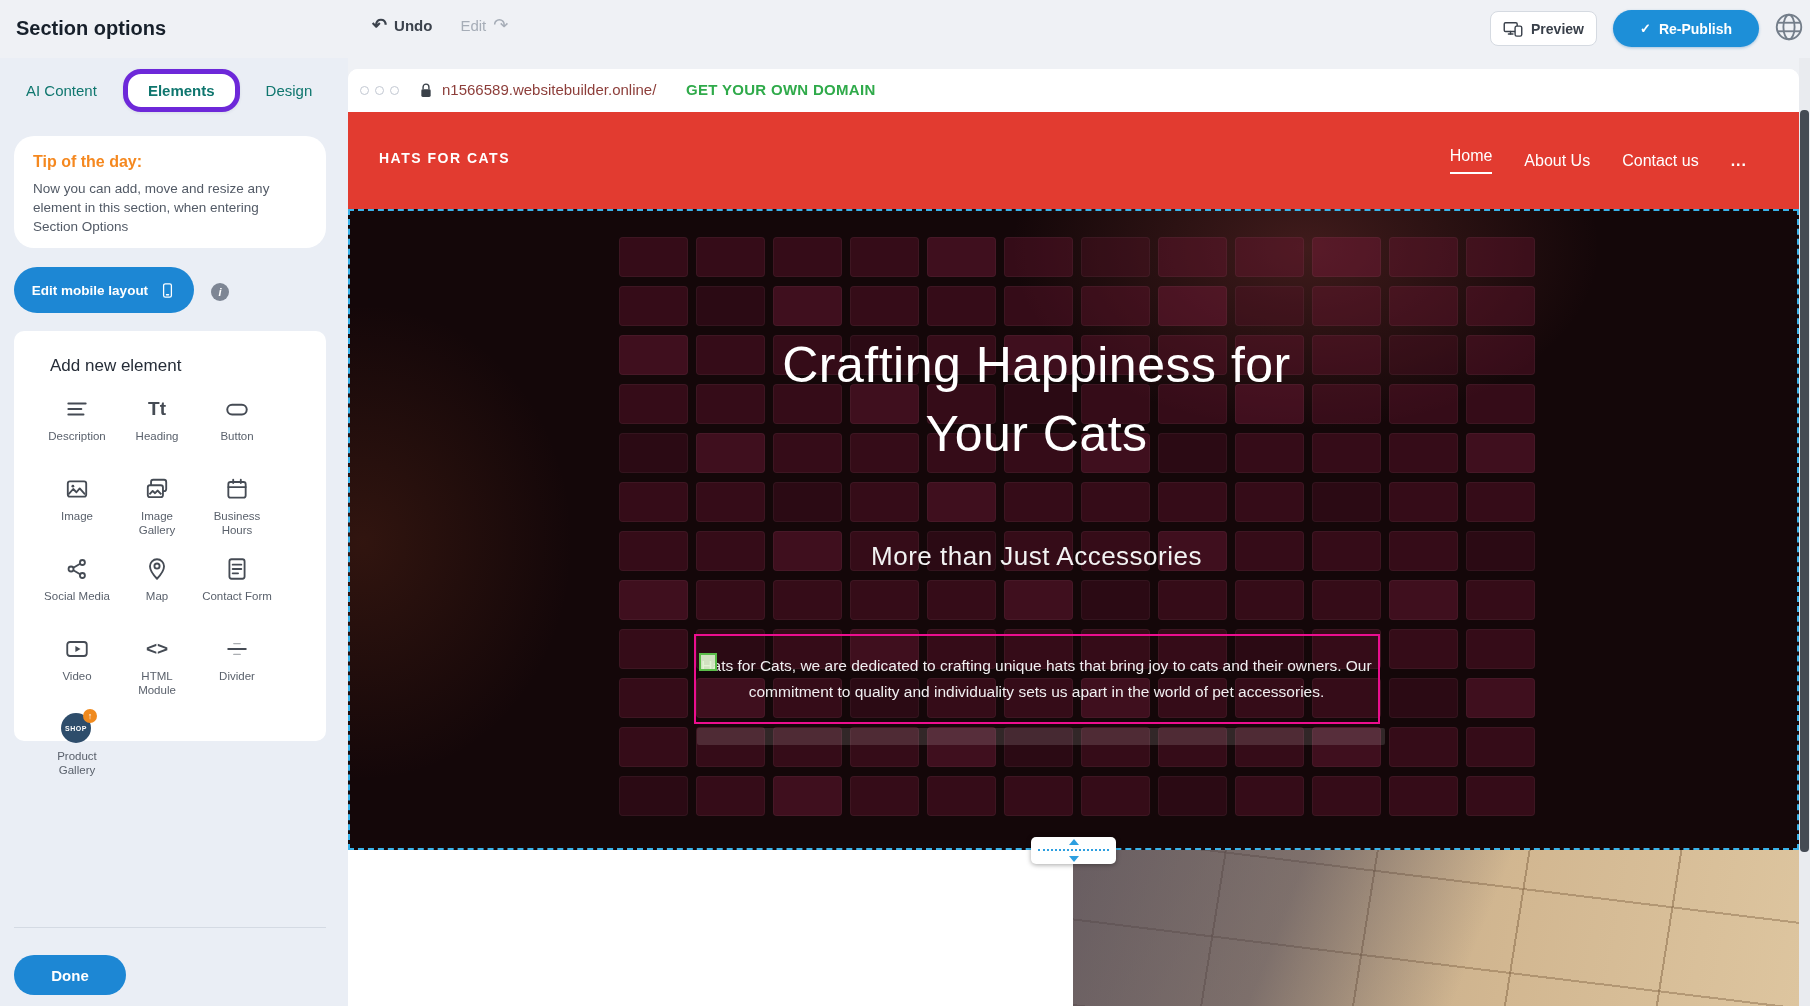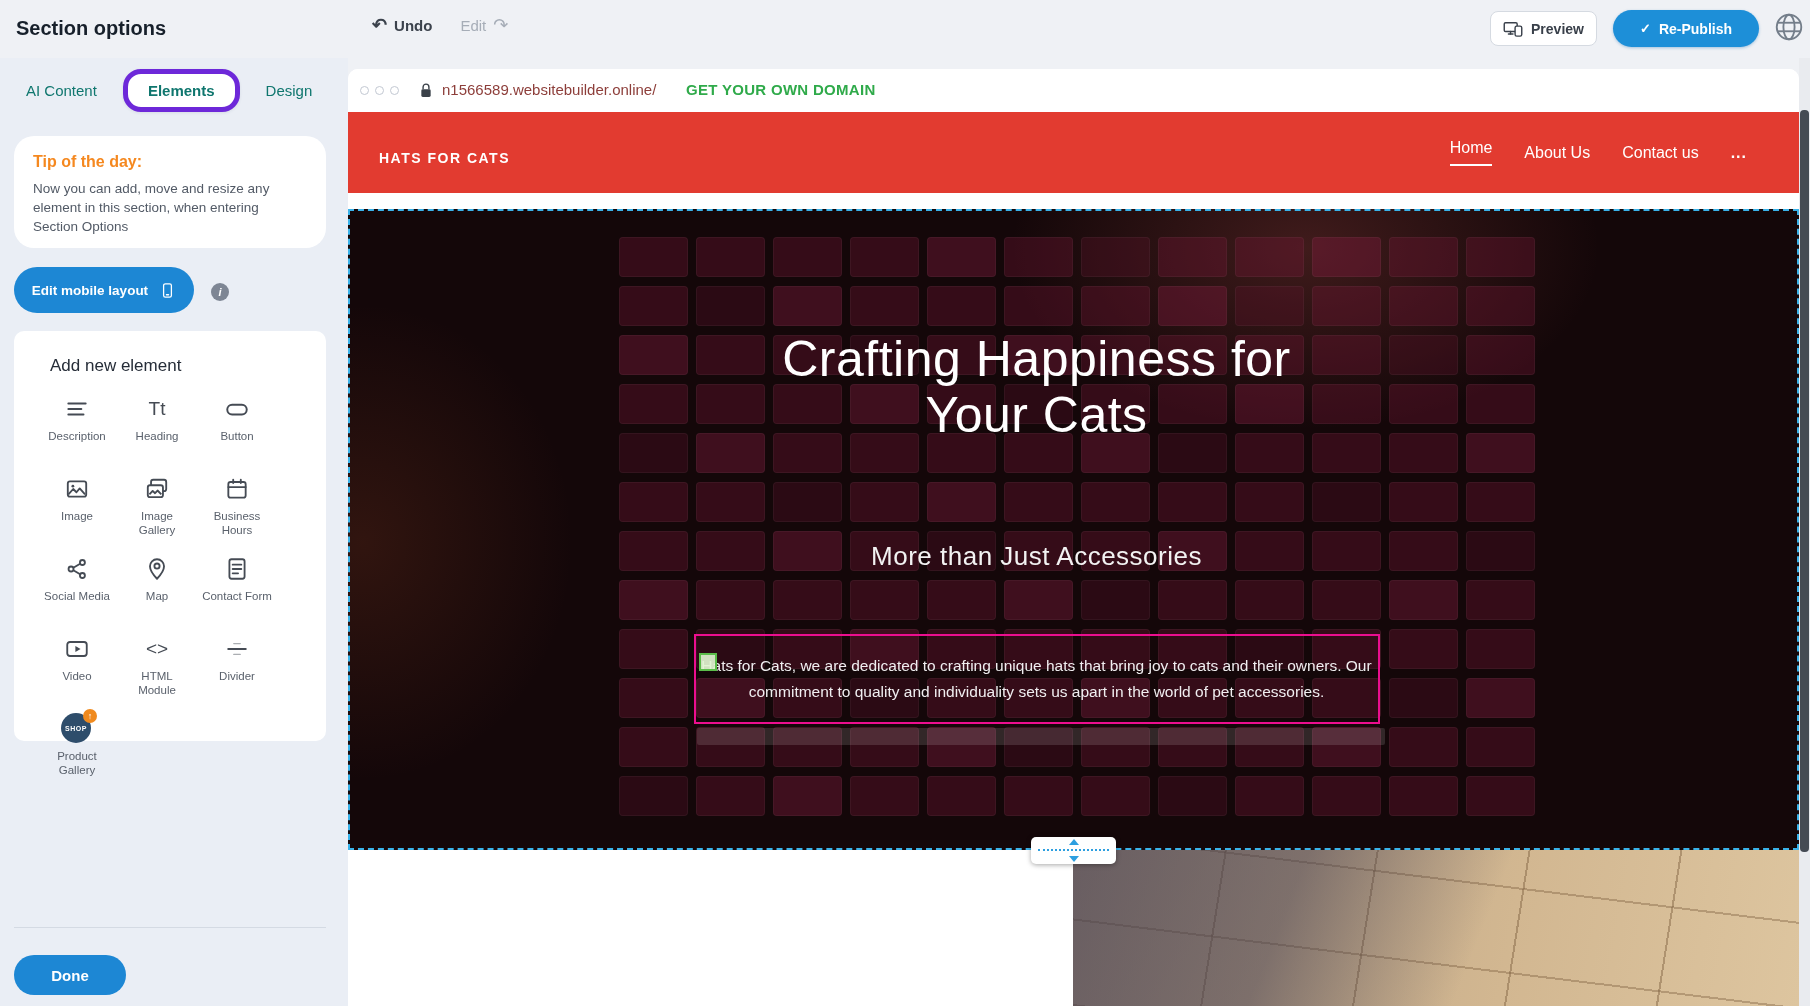--- a/index.html
+++ b/index.html
@@ -39,58 +39,58 @@
   .mobile-btn { position:absolute; left:14px; top:209px; width:180px; height:46px; background:#1d87d4; border-radius:24px;
     display:flex; align-items:center; justify-content:center; gap:11px; color:#fff; font-size:13.5px; font-weight:700; cursor:pointer; }
   .info-dot { position:absolute; left:211px; top:225px; width:18px; height:18px; border-radius:50%; background:#7e8694;
     color:#fff; font-size:11px; font-weight:700; font-style:italic; display:flex; align-items:center; justify-content:center; cursor:pointer; }
   .add-card { position:absolute; left:14px; top:273px; width:312px; height:410px; background:#fff; border-radius:10px; }
   .add-title { position:absolute; left:36px; top:25px; font-size:17px; color:#262d38; }
   .el-grid { position:absolute; left:23px; top:62px; display:grid; grid-template-columns:repeat(3,80px); grid-auto-rows:80px; }
   .el-item { display:flex; flex-direction:column; align-items:center; cursor:pointer; }
   .el-icon { height:32px; display:flex; align-items:center; justify-content:center; }
   .el-label { font-size:11.5px; color:#5a616c; text-align:center; line-height:1.25; margin-top:4px; max-width:70px; }
-  .glyph-icon { font-size:19px; font-weight:400; color:#454b54; letter-spacing:0; }
+  .glyph-icon { font-size:19px; font-weight:700; color:#454b54; letter-spacing:0; }
   .shop-wrap { position:relative; width:32px; height:32px; }
   .shop-circle { width:30px; height:30px; border-radius:50%; background:#2e4d6b; display:flex; align-items:center; justify-content:center; }
   .shop-text { color:#fff; font-size:7px; font-weight:700; letter-spacing:.5px; }
   .shop-badge { position:absolute; top:-4px; right:-4px; width:14px; height:14px; border-radius:50%; background:#f08a1e;
     color:#fff; font-size:9px; font-weight:700; display:flex; align-items:center; justify-content:center; }
   .side-divider { position:absolute; left:14px; top:869px; width:312px; height:1px; background:#d4dae3; }
   .done-btn { position:absolute; left:14px; top:897px; width:112px; height:40px; background:#1d87d4; border-radius:20px;
     color:#fff; font-size:15px; font-weight:700; display:flex; align-items:center; justify-content:center; cursor:pointer; }
 
   
   .window { left:348px; top:69px; width:1451px; height:937px; background:#fff; border-radius:10px 10px 0 0; overflow:hidden; }
   .chrome { position:absolute; left:0; top:0; width:100%; height:43px; background:#fff; }
   .dot { position:absolute; top:17px; width:9px; height:9px; border-radius:50%; border:1.5px solid #c2c8d2; }
   .chrome .lock { position:absolute; left:71px; top:13px; }
   .url-text { position:absolute; left:94px; top:12px; font-size:15px; color:#8d3e3a; }
   .domain-link { position:absolute; left:338px; top:12px; font-size:15px; font-weight:700; color:#2faa4a; letter-spacing:.3px; cursor:pointer; }
 
-  .site-header { position:absolute; left:0; top:43px; width:100%; height:81px; background:#e23b30; }
+  .site-header { position:absolute; left:0; top:43px; width:100%; height:97px; background:#e23b30; }
   .site-logo { position:absolute; left:31px; top:38px; color:#fff; font-size:14px; font-weight:700; letter-spacing:1.5px; }
   .site-nav { position:absolute; right:52px; top:0; height:100%; display:flex; align-items:center; gap:32px; color:#fff; font-size:16px; }
   .nav-item { cursor:pointer; }
   .nav-item.active { padding-bottom:7px; border-bottom:2px solid #fff; }
   .nav-more { font-weight:700; letter-spacing:1px; cursor:pointer; }
 
   .hero { position:absolute; left:0; top:140px; width:100%; height:641px; background:#140709; overflow:hidden; }
   .hero::before { content:""; position:absolute; inset:0;
     background:
       radial-gradient(420px 260px at 66% 6%, rgba(190,85,80,.26), rgba(0,0,0,0) 70%),
       radial-gradient(300px 340px at 1% 52%, rgba(165,75,40,.20), rgba(0,0,0,0) 70%); }
   .tile-grid { position:absolute; left:271px; top:28px; display:grid; grid-template-columns:repeat(12,69px);
     column-gap:8px; row-gap:9px; }
   .tile { width:69px; height:40px; background:rgba(115,23,54,.36); border:1px solid rgba(255,255,255,.045); border-radius:4px; }
   .tile:nth-child(5n) { background:rgba(125,26,60,.42); }
   .tile:nth-child(7n) { background:rgba(100,20,48,.30); }
   .hero-inner { position:absolute; left:0; right:74px; top:0; bottom:0; text-align:center; }
   .hero-heading { position:absolute; left:0; right:0; top:122px; margin:0 auto; max-width:620px;
-    color:#fff; font-size:50px; line-height:56px; font-weight:500; letter-spacing:.5px; }
+    color:#fff; font-size:50px; line-height:69px; font-weight:500; letter-spacing:.5px; }
   .hero-sub { position:absolute; left:0; right:0; top:332px; color:#f2f2f2; font-size:26px; letter-spacing:.5px; }
   .selected-el { position:absolute; left:50%; transform:translateX(-50%); top:425px; width:686px; height:90px;
     border:2px solid #ec0e8f; display:flex; align-items:center; justify-content:center; cursor:pointer; }
   .selected-el p { color:#f0eef0; font-size:15.5px; line-height:1.7; padding:0 4px; }
   .green-handle { position:absolute; left:3px; top:17px; width:18px; height:18px;
     background:rgba(224,244,208,.92); border:2px solid #5bbd4a; cursor:pointer; }
   .gray-bar { position:absolute; left:50%; transform:translateX(-50%); margin-left:4px; top:519px; width:688px; height:17px;
     background:rgba(255,255,255,.13); border-radius:2px; }
   .dash-border { position:absolute; inset:0; border:2px dashed #3ab3ea; pointer-events:none; }
 

